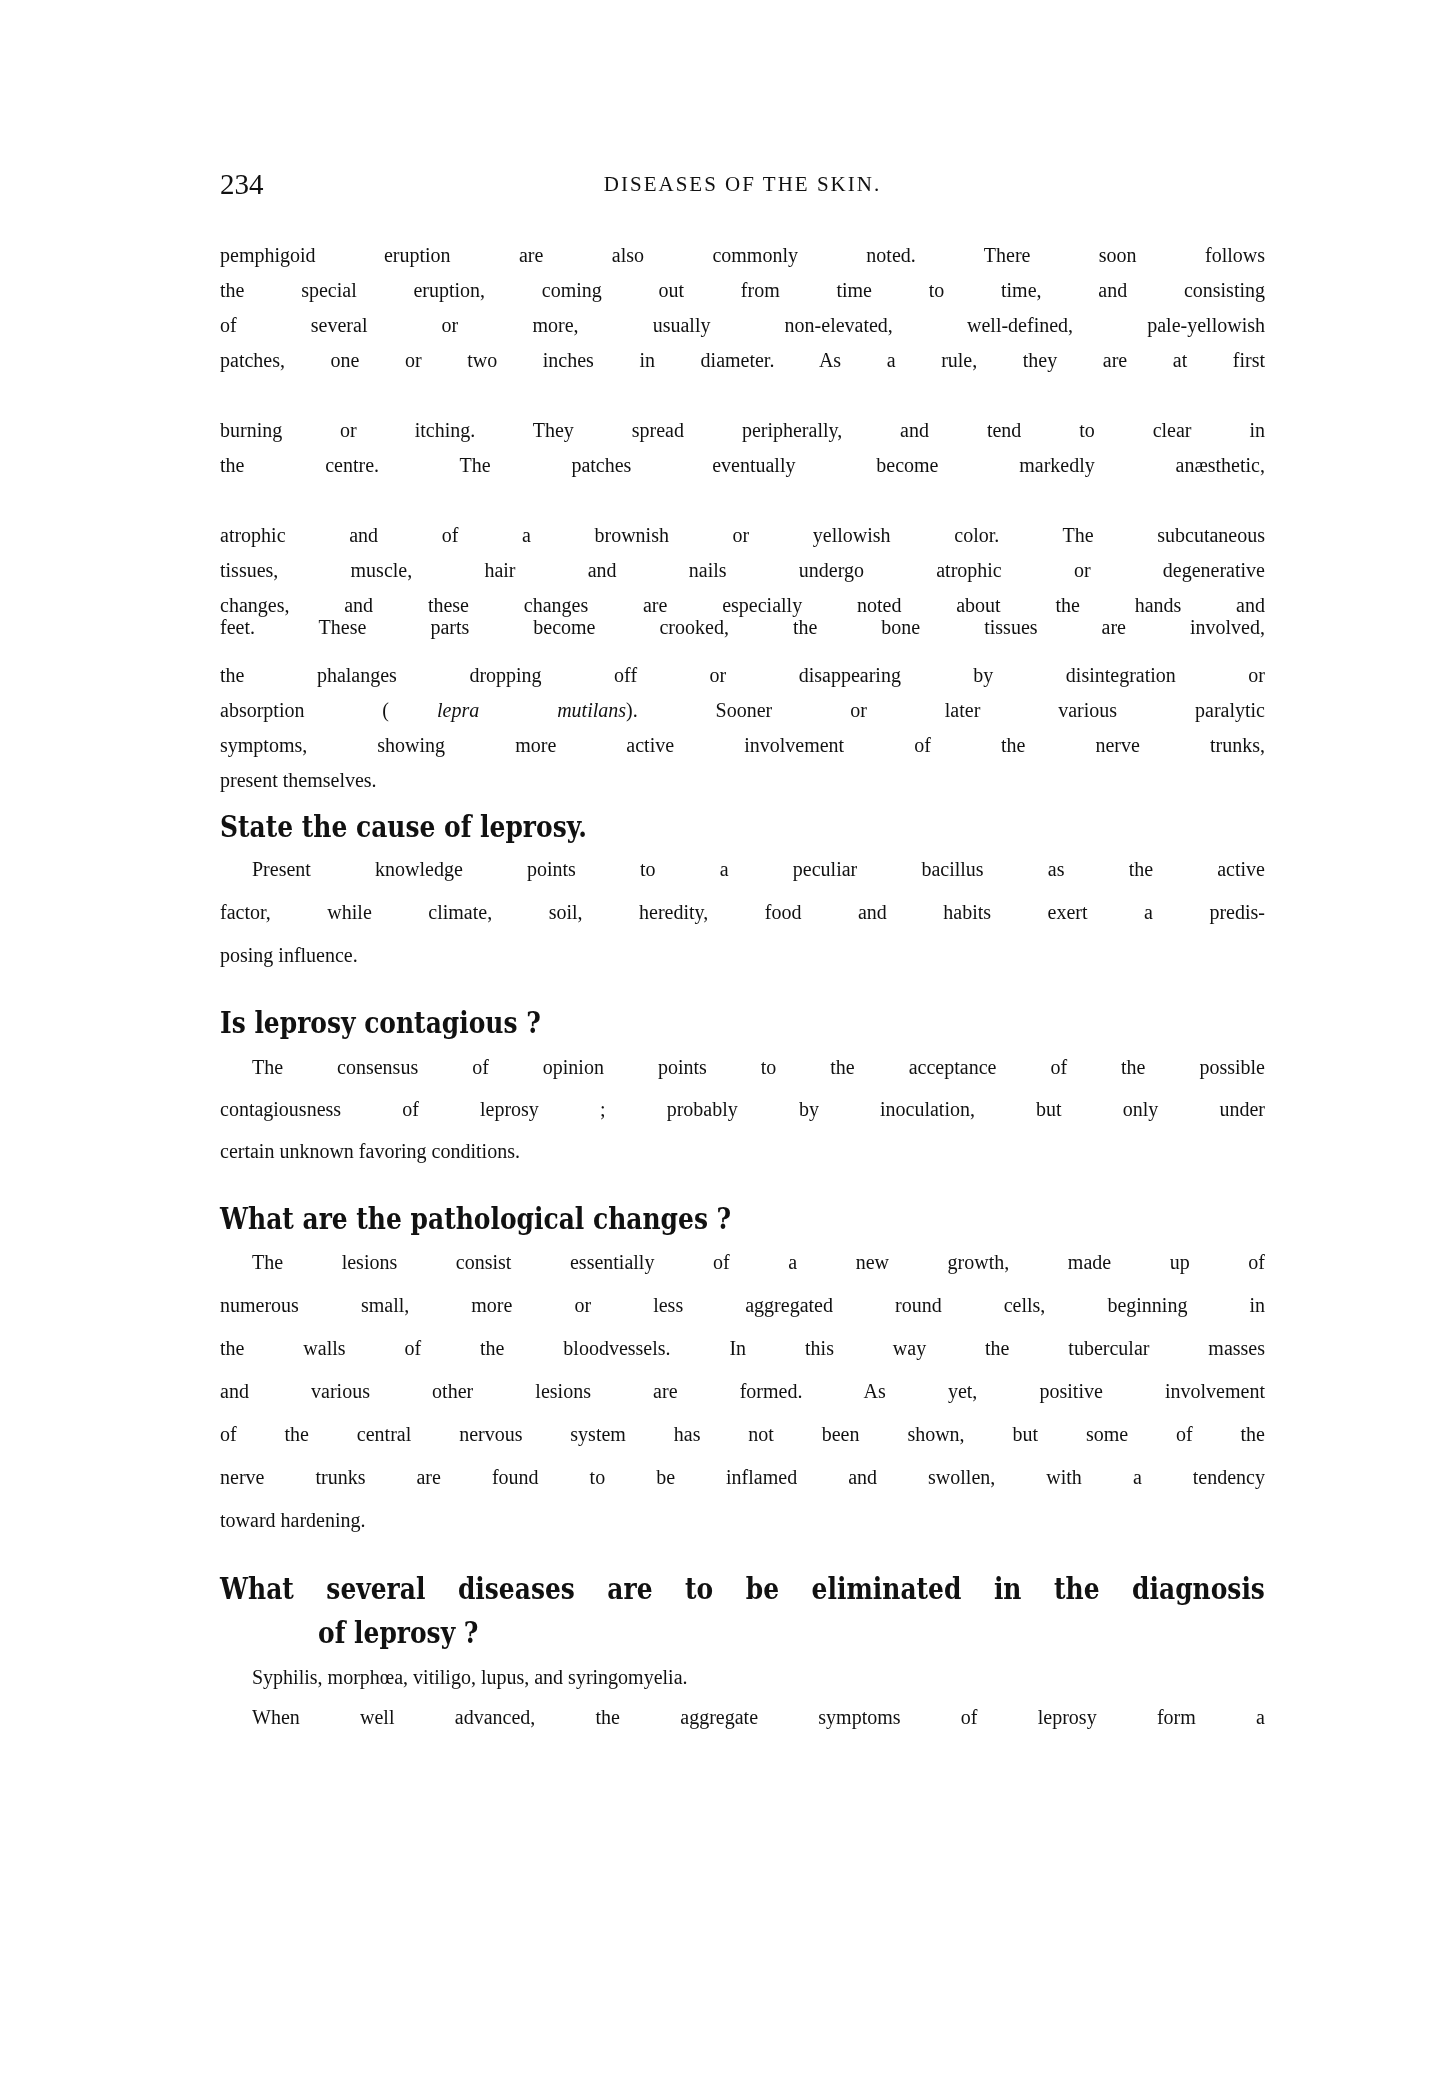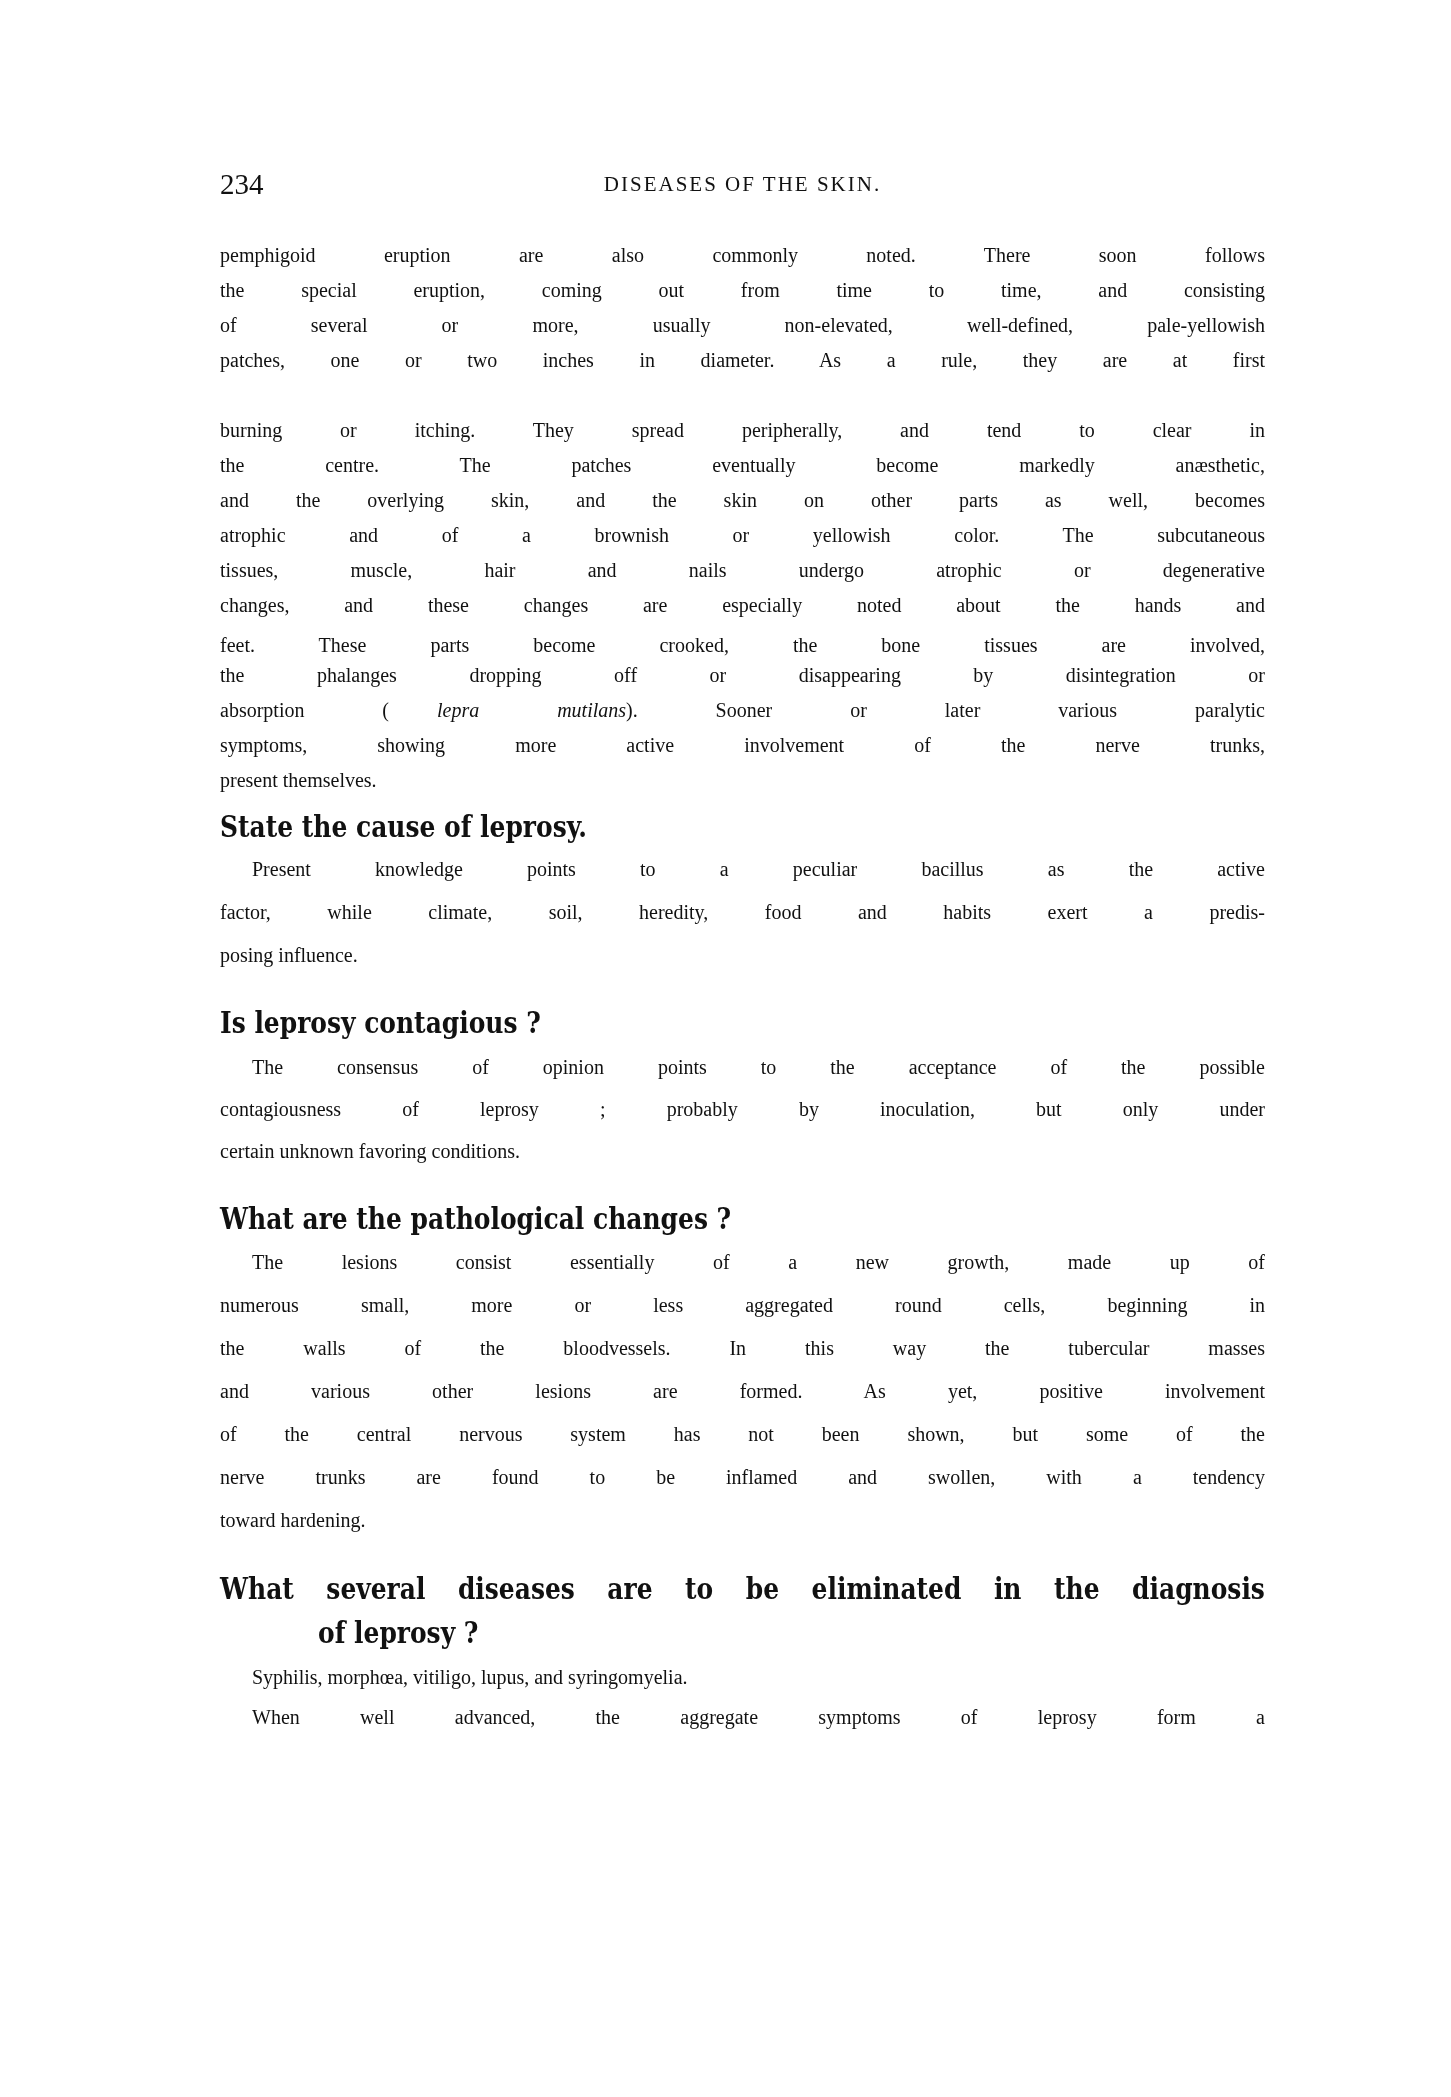--- a/index.html
+++ b/index.html
@@ -30,25 +30,24 @@
     <span class="page-num">234</span>
     <div class="running-title">DISEASES OF THE SKIN.</div>
   </div>
 
   <div class="line" style="top:238px">pemphigoid eruption are also commonly noted.   There soon follows</div>
   <div class="line" style="top:273px">the special eruption, coming out from time to time, and consisting</div>
   <div class="line" style="top:308px">of several or more, usually non-elevated, well-defined, pale-yellowish</div>
   <div class="line" style="top:343px">patches, one or two inches in diameter.   As a rule, they are at first</div>
   <div class="line" style="top:413px">burning or itching.   They spread peripherally, and tend to clear in</div>
   <div class="line" style="top:448px">the centre.   The patches eventually become markedly anæsthetic,</div>
-  <div class="line" style="top:483px">and the overlying skin, and the skin on other parts as well, becomes</div>
   <div class="line" style="top:518px">atrophic and of a brownish or yellowish color.   The subcutaneous</div>
   <div class="line" style="top:553px">tissues, muscle, hair and nails undergo atrophic or degenerative</div>
   <div class="line" style="top:588px">changes, and these changes are especially noted about the hands and</div>
-  <div class="line" style="top:628px">feet.   These parts become crooked, the bone tissues are involved,</div>
+  <div class="line" style="top:610px">feet.   These parts become crooked, the bone tissues are involved,</div>
   <div class="line" style="top:658px">the phalanges dropping off or disappearing by disintegration or</div>
   <div class="line" style="top:693px"><span>absorption (</span><em>lepra mutilans</em><span>).   Sooner or later various paralytic</span></div>
   <div class="line" style="top:728px">symptoms, showing more active involvement of the nerve trunks,</div>
   <div class="line last" style="top:763px">present themselves.</div>
 
   <div class="heading" style="top:808px">State the cause of leprosy.</div>
   <div class="line indent" style="top:852px">Present knowledge points to a peculiar bacillus as the active</div>
   <div class="line" style="top:895px">factor, while climate, soil, heredity, food and habits exert a predis-</div>
   <div class="line last" style="top:938px">posing influence.</div>
 

